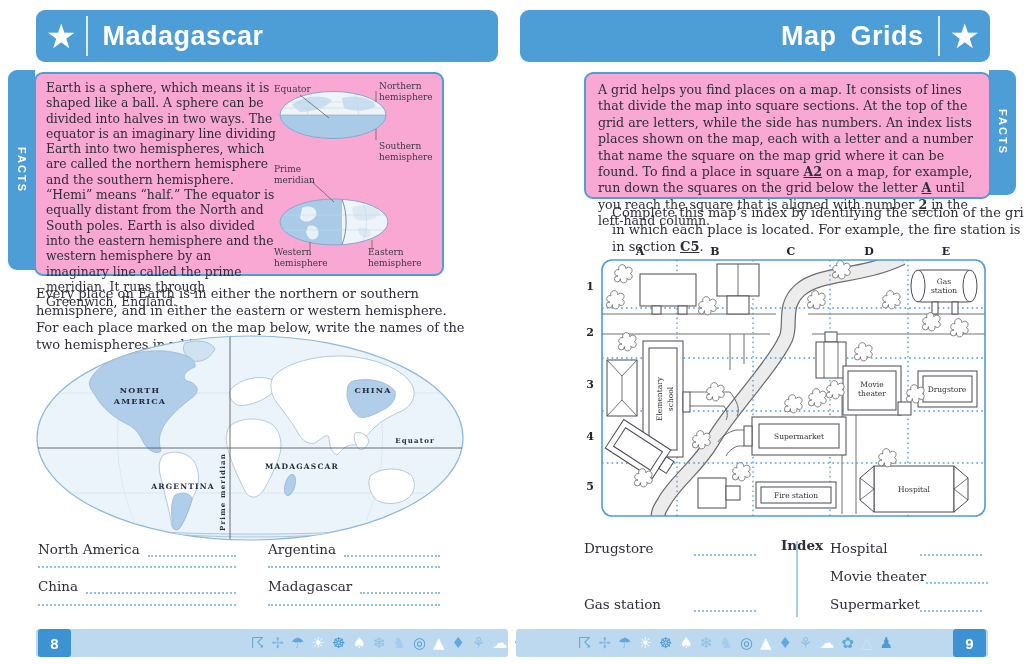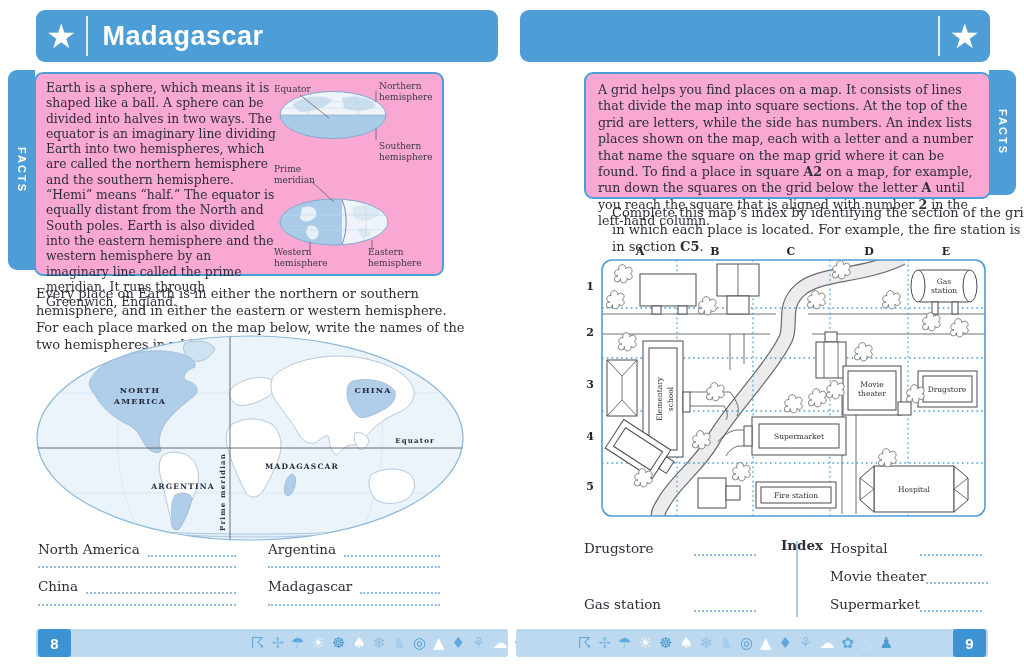--- a/index.html
+++ b/index.html
@@ -24,21 +24,21 @@
   .facts-tab-right{left:989px;top:70px;width:27px;height:125px;border-radius:0 9px 9px 0;}
 
   
   .facts-box{position:absolute;background:#f9a8d4;border:2.5px solid #4d9dd7;border-radius:9px;}
   .facts-box-left{left:34px;top:72px;width:406px;height:200px;}
   .facts-box-right{left:584px;top:72px;width:403px;height:123px;}
   .facts-text{position:absolute;left:10px;top:7px;width:230px;margin:0;
               font-size:12.3px;line-height:15.3px;}
   .facts-text-right{position:absolute;left:12px;top:8px;width:378px;margin:0;
               font-size:12.6px;line-height:16.4px;}
-  .bold{font-weight:bold;}
+  .bold{font-weight:bold;text-decoration:underline;}
 
   .instructions{position:absolute;margin:0;font-size:13px;line-height:17px;}
   .instructions-left{left:36px;top:285px;width:436px;}
   .instructions-right{left:612px;top:204px;width:424px;}
 
   
   .hemi-svg{position:absolute;left:272px;top:80px;width:162px;height:190px;}
   .dlab{font-family:"DejaVu Serif",serif;font-size:9px;fill:#3a3a44;}
   .leader{stroke:#555;stroke-width:.7;fill:none;}
   .globe-outline{fill:none;stroke:#7fa8cc;stroke-width:1;}
@@ -90,20 +90,21 @@
 <body>
 
 <div id="spread">
 
   <div class="header header-left">
     <span class="star">★</span>
     <span class="hdivider"></span>
     <span class="htitle">Madagascar</span>
   </div>
   <div class="header header-right">
+    <span class="htitle">Map Grids</span>
     <span class="hdivider"></span>
     <span class="star">★</span>
   </div>
 
   <div class="facts-tab facts-tab-left">
       <span>FACTS</span>
     </div>
   <div class="facts-tab facts-tab-right">
       <span>FACTS</span>
     </div>

